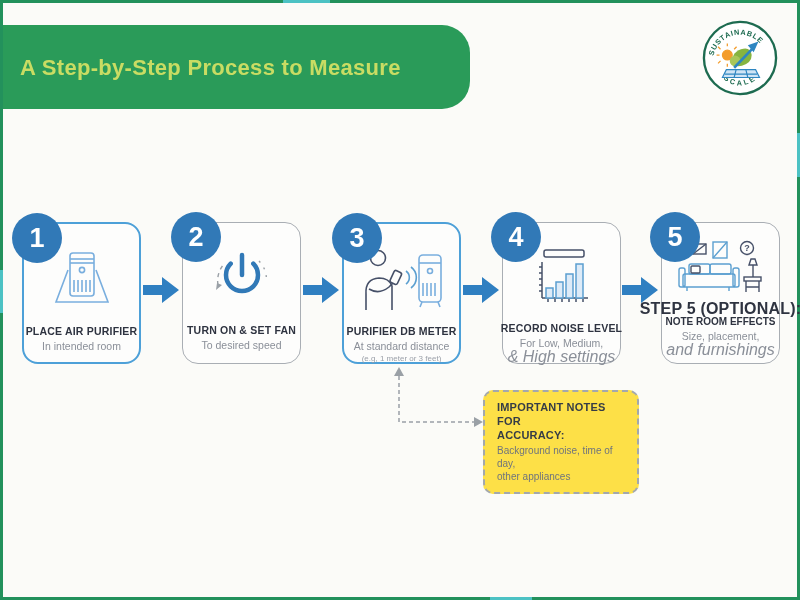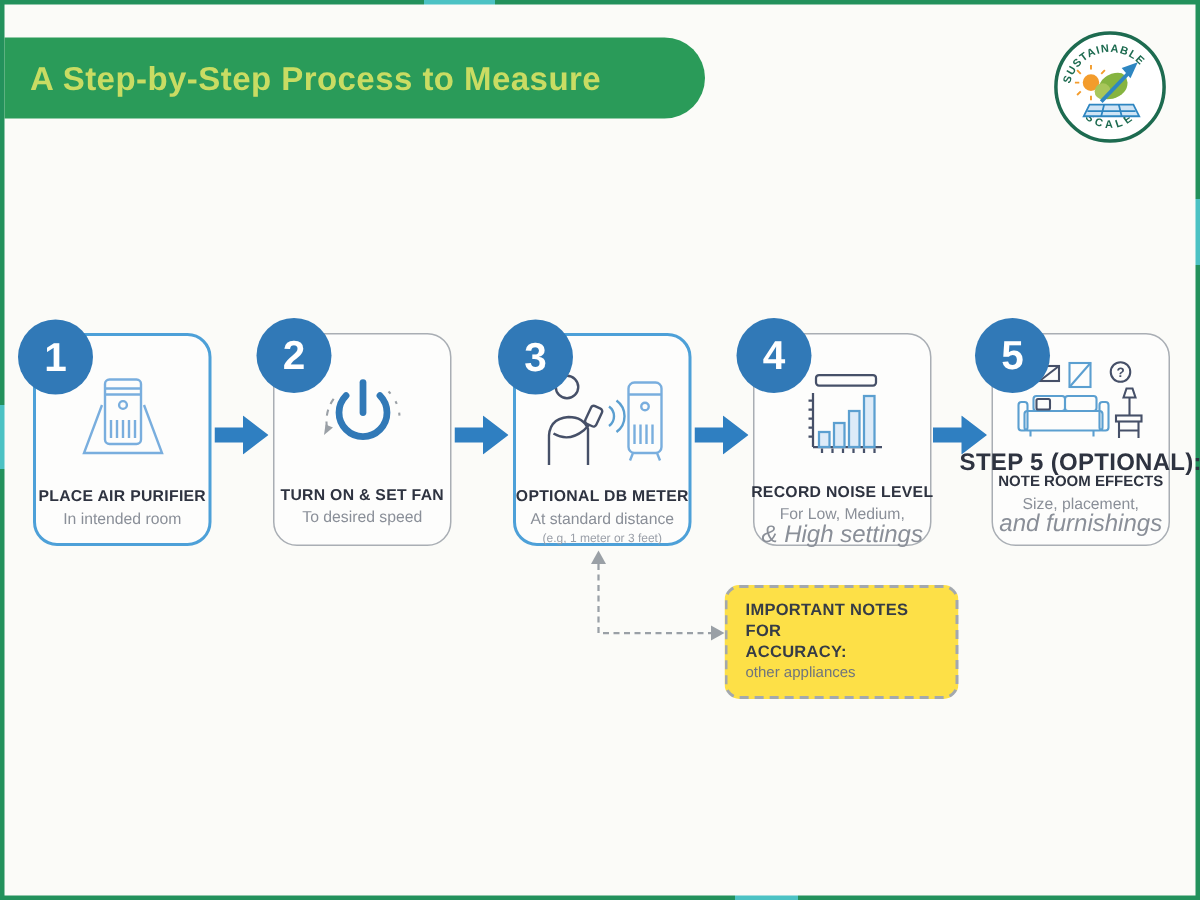--- a/index.html
+++ b/index.html
@@ -11,21 +11,21 @@
   
   .b-top, .b-bottom { position:absolute; left:0; width:800px; height:3px; }
   .b-left, .b-right { position:absolute; top:0; width:3px; height:600px; }
   .b-top { top:0; background:linear-gradient(90deg,#23915c 0 283px,#4cc2c4 283px 330px,#23915c 330px 100%); }
   .b-bottom { bottom:0; background:linear-gradient(90deg,#23915c 0 490px,#4cc2c4 490px 532px,#23915c 532px 100%); }
   .b-left { left:0; background:linear-gradient(180deg,#23915c 0 270px,#4cc2c4 270px 313px,#23915c 313px 100%); }
   .b-right { right:0; background:linear-gradient(180deg,#23915c 0 133px,#4cc2c4 133px 177px,#23915c 177px 100%); }
 
   
   .banner {
-    position:absolute; left:3px; top:25px; width:467px; height:54px;
+    position:absolute; left:3px; top:25px; width:467px; height:84px;
     background:#2a9b59; border-radius:0 28px 28px 0;
     display:flex; flex-direction:column; justify-content:center;
     padding-left:17px;
   }
   .banner .line {
     color:#c9dc63; font-size:22px; font-weight:bold; line-height:31px;
     letter-spacing:0.3px; white-space:nowrap;
   }
 
   .logo { position:absolute; left:701px; top:19px; width:78px; height:78px; }
@@ -169,21 +169,21 @@
         </g>
         <g fill="none" stroke="#79aede" stroke-width="1.6">
           <rect x="61" y="7" width="22" height="47" rx="4" fill="#fdfdfc"></rect>
           <line x1="61" y1="15" x2="83" y2="15"></line>
           <circle cx="72" cy="23" r="2.5"></circle>
           <path d="M65 35 v13 M69 35 v13 M73 35 v13 M77 35 v13"></path>
           <path d="M64 54 l-2 5 M80 54 l2 5"></path>
         </g>
       </svg>
     </div>
-    <div class="title">OPTIONAL DB METER</div>
+    <div class="title">PURIFIER DB METER</div>
     <div class="subtitle">At standard distance</div>
     <div class="fineprint">(e.g, 1 meter or 3 feet)</div>
   </div>
 
   <div class="card gray c4">
     <div class="badge">4</div>
     <div class="icon-box">
       <svg width="76" height="60" viewBox="0 0 76 60">
         <g stroke="#465068" fill="none" stroke-width="1.5">
           <rect x="20" y="3" width="40" height="7" rx="2"></rect>
@@ -255,16 +255,17 @@
 
   <svg class="connector" viewBox="0 0 96 66">
     <polygon points="9,3 4,12 14,12" fill="#9aa0a6"></polygon>
     <path d="M9 12 V58 H84" fill="none" stroke="#9aa0a6" stroke-width="1.5" stroke-dasharray="4 3"></path>
     <polygon points="93,58 84,53 84,63" fill="#9aa0a6"></polygon>
   </svg>
 
   <div class="notes">
     <div class="ntitle">IMPORTANT NOTES FOR</div>
     <div class="ntitle">ACCURACY:</div>
+    <div class="nbody first">Background noise, time of day,</div>
     <div class="nbody">other appliances</div>
   </div>
 
 </div>
 
 </body></html>

